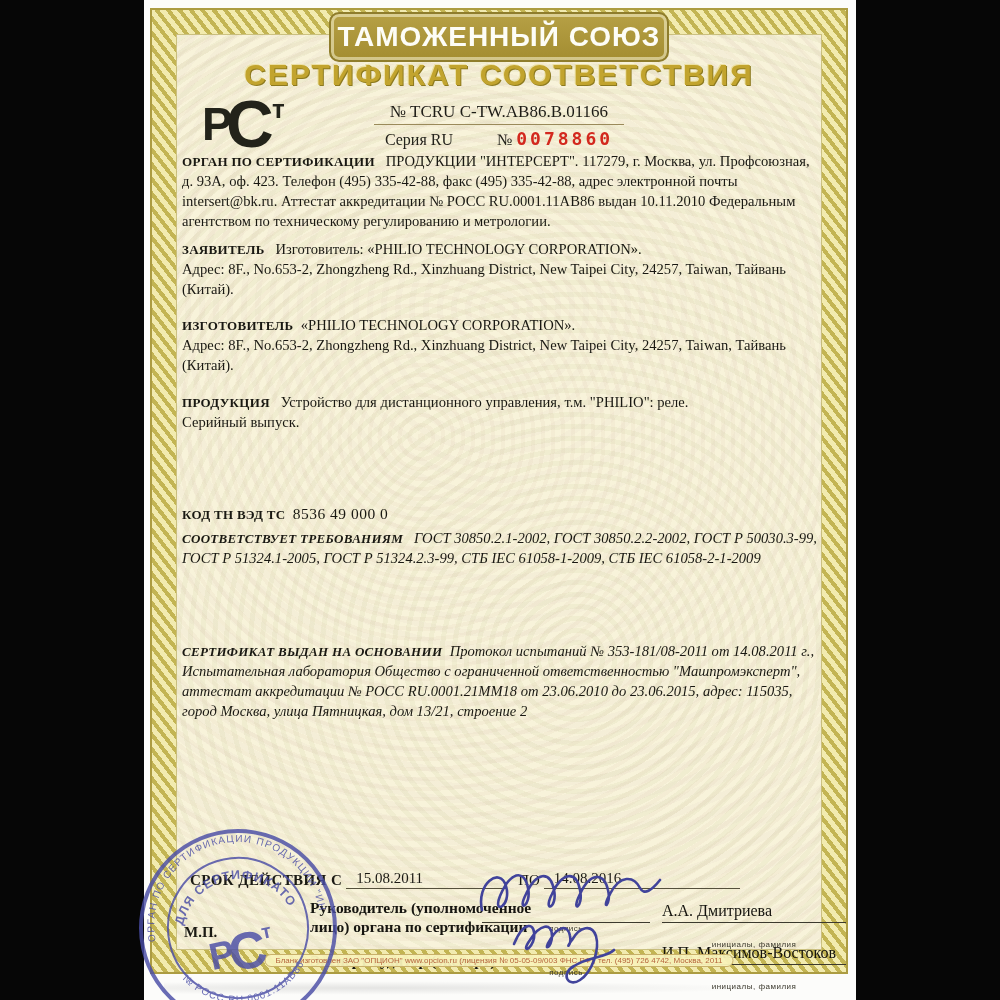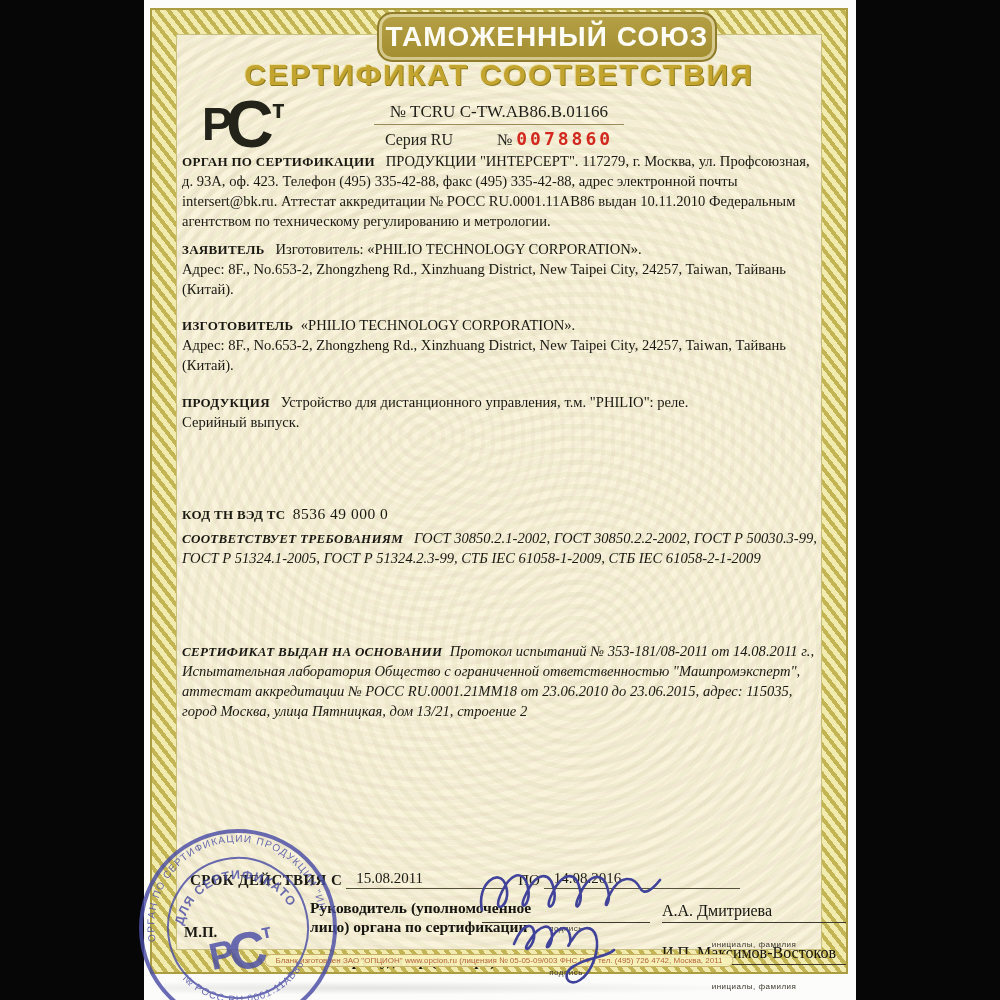--- a/index.html
+++ b/index.html
@@ -15,24 +15,24 @@
       #d9cc70;
     border:2px solid #ac9c42;box-sizing:border-box;}
   .cert-inner{position:absolute;left:24px;top:24px;right:24px;bottom:22px;
     background:
       repeating-radial-gradient(circle at 38% 44%, rgba(205,172,150,0.09) 0 4px, transparent 4px 10px),
       repeating-radial-gradient(circle at 62% 68%, rgba(175,185,120,0.10) 0 5px, transparent 5px 12px),
       repeating-radial-gradient(circle at 50% 30%, rgba(190,160,170,0.06) 0 6px, transparent 6px 14px),
       #f8f3da;
     box-shadow:inset 0 0 0 1px rgba(170,155,60,0.55);}
   .plaque{position:absolute;left:50%;top:2px;transform:translateX(-50%);
-    width:336px;height:46px;z-index:6;border-radius:15px;
+    width:336px;height:46px;z-index:6;border-radius:10px;
     background:linear-gradient(#b6a045,#a38d31);border:2px solid #8f7d2c;
     box-shadow:inset 0 0 0 3px rgba(250,245,214,0.55);
-    display:flex;align-items:center;justify-content:center;margin-left:48px;}
+    display:flex;align-items:center;justify-content:center;}
   .plaque span{color:#fdfdf6;font-family:"Liberation Sans",sans-serif;font-weight:bold;
     font-size:28px;letter-spacing:1px;white-space:nowrap;}
   .doc-title{position:absolute;top:24px;left:0;width:100%;text-align:center;
     font-family:"Liberation Sans",sans-serif;font-weight:bold;font-size:30px;letter-spacing:2px;
     color:#c2a42e;text-shadow:1px 1px 0 #8d7a1f,-1px -1px 0 #ece0a4;}
   .cert-no{position:absolute;top:68px;left:0;width:100%;text-align:center;font-size:17px;color:#1d1c16;}
   .cert-no span{display:inline-block;border-bottom:1px solid #9a8a5a;padding:0 16px 2px 16px;}
   .seria-row{position:absolute;top:94px;left:0;width:100%;display:flex;justify-content:center;
     align-items:baseline;gap:44px;font-size:16px;color:#24231c;}
   .serial{font-family:"DejaVu Sans Mono",monospace;font-size:18px;font-weight:bold;

